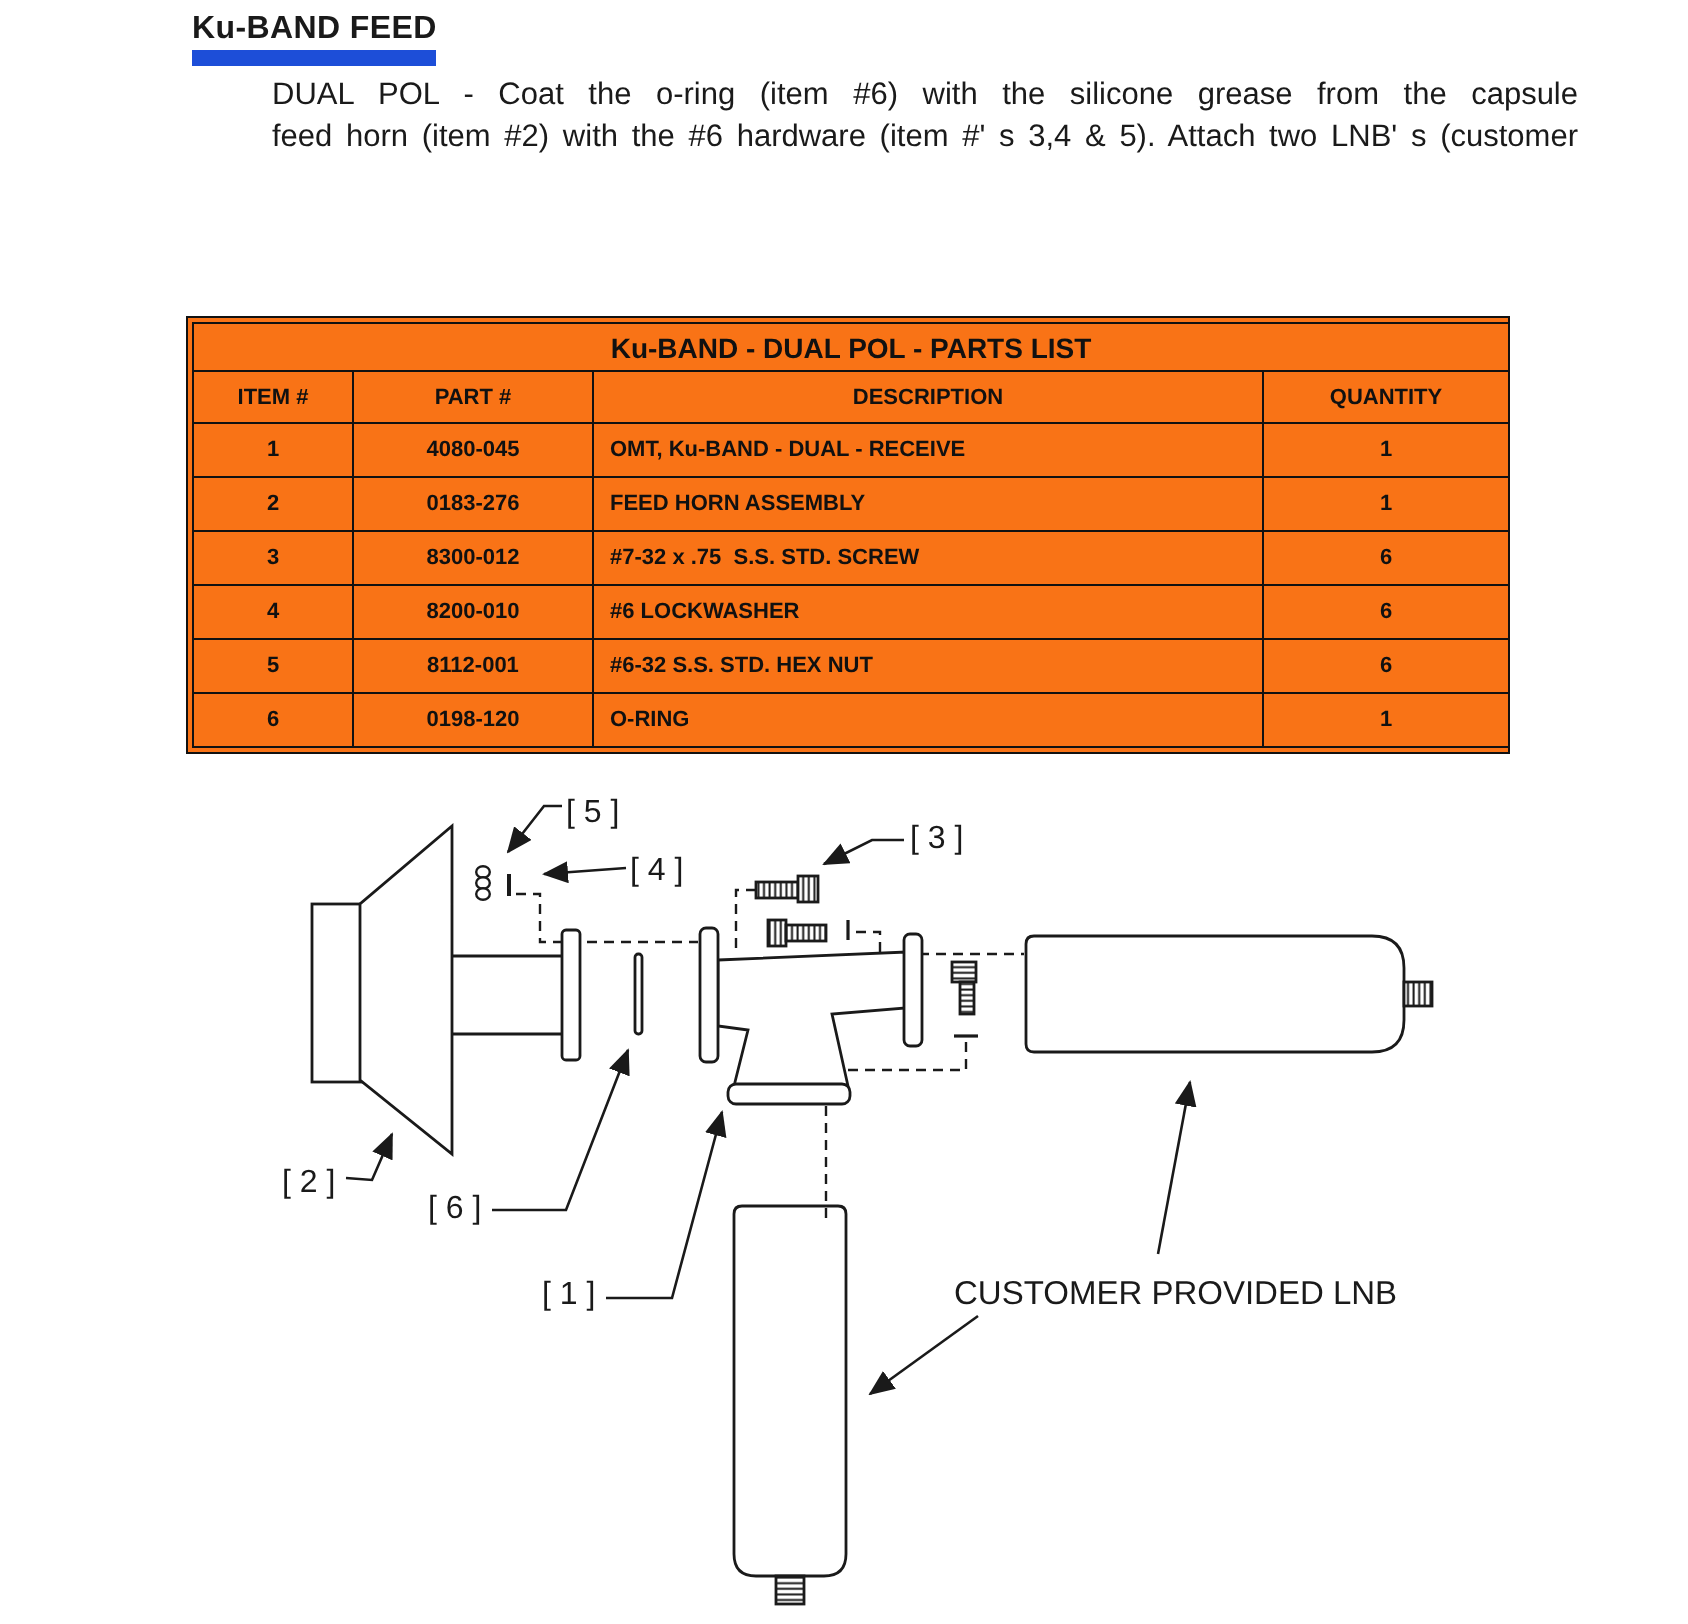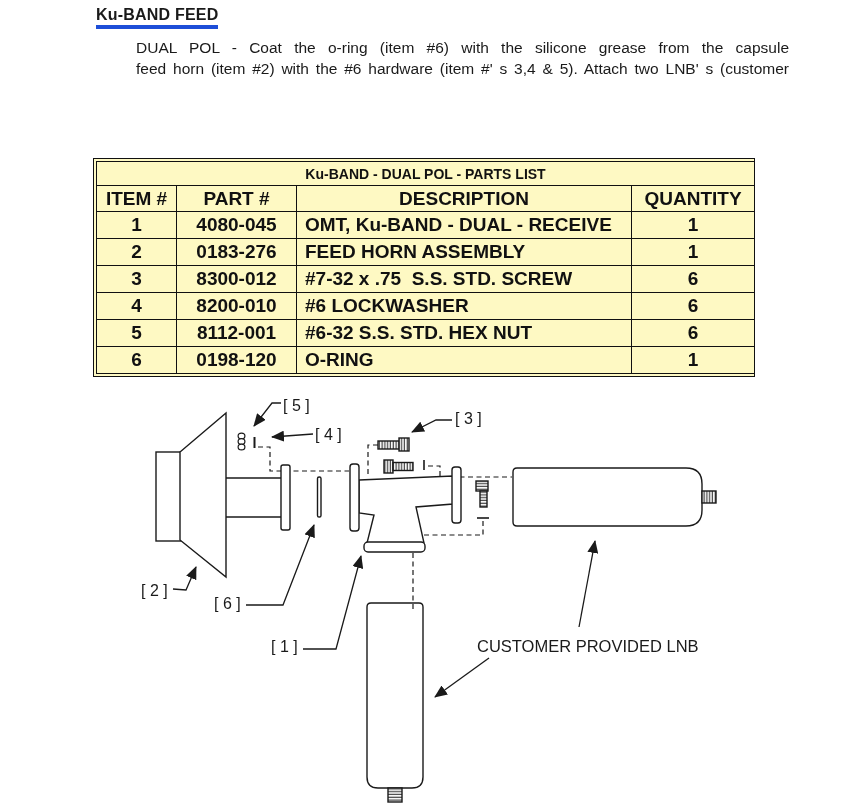--- a/index.html
+++ b/index.html
@@ -1,31 +1,31 @@
 <!DOCTYPE html>
 <html><head>
 <meta charset="utf-8">
 <style>
   html,body{margin:0;padding:0;background:#fff;}
   body{width:844px;height:812px;position:relative;overflow:hidden;
        font-family:"Liberation Sans",sans-serif;color:#1a1a1a;}
 
   .doc-title{position:absolute;left:96px;top:6px;font-size:16px;font-weight:bold;
-             letter-spacing:.2px;border-bottom:4px solid #1d4ed8;padding-bottom:1px;}
+             letter-spacing:.2px;border-bottom:8px solid #1d4ed8;padding-bottom:1px;}
 
   .para{position:absolute;left:96px;top:37px;width:653px;font-size:15.5px;
         line-height:21px;color:#1a1a1a;margin-left:40px;}
   .para .jline{text-align:justify;text-align-last:justify;}
   .para .jline.last{text-align-last:left;}
 
   .tbl-wrap{position:absolute;left:93px;top:158px;width:662px;
-            border:1.5px solid #111;padding:2px;background:#fef9c3;box-sizing:border-box;}
+            border:1.5px solid #111;padding:2px;background:#f97316;box-sizing:border-box;}
   table.parts{border-collapse:collapse;width:100%;table-layout:fixed;}
   table.parts th,table.parts td{border:1.6px solid #111;font-weight:bold;
-        font-size:19px;color:#111;text-align:center;padding:0;overflow:hidden;}
+        font-size:11px;color:#111;text-align:center;padding:0;overflow:hidden;}
   table.parts th.t-title{height:23px;font-size:14px;}
   table.parts th.colhead{height:25px;}
   table.parts td{height:26px;}
   table.parts td.desc{text-align:left;padding-left:8px;white-space:pre-wrap;}
 
   .diagram{position:absolute;left:0;top:390px;width:844px;height:422px;}
   .dlabel{font-family:"Liberation Sans",sans-serif;font-size:16px;fill:#1a1a1a;}
   .note{font-family:"Liberation Sans",sans-serif;font-size:16.5px;fill:#1a1a1a;}
 </style>
 </head>

